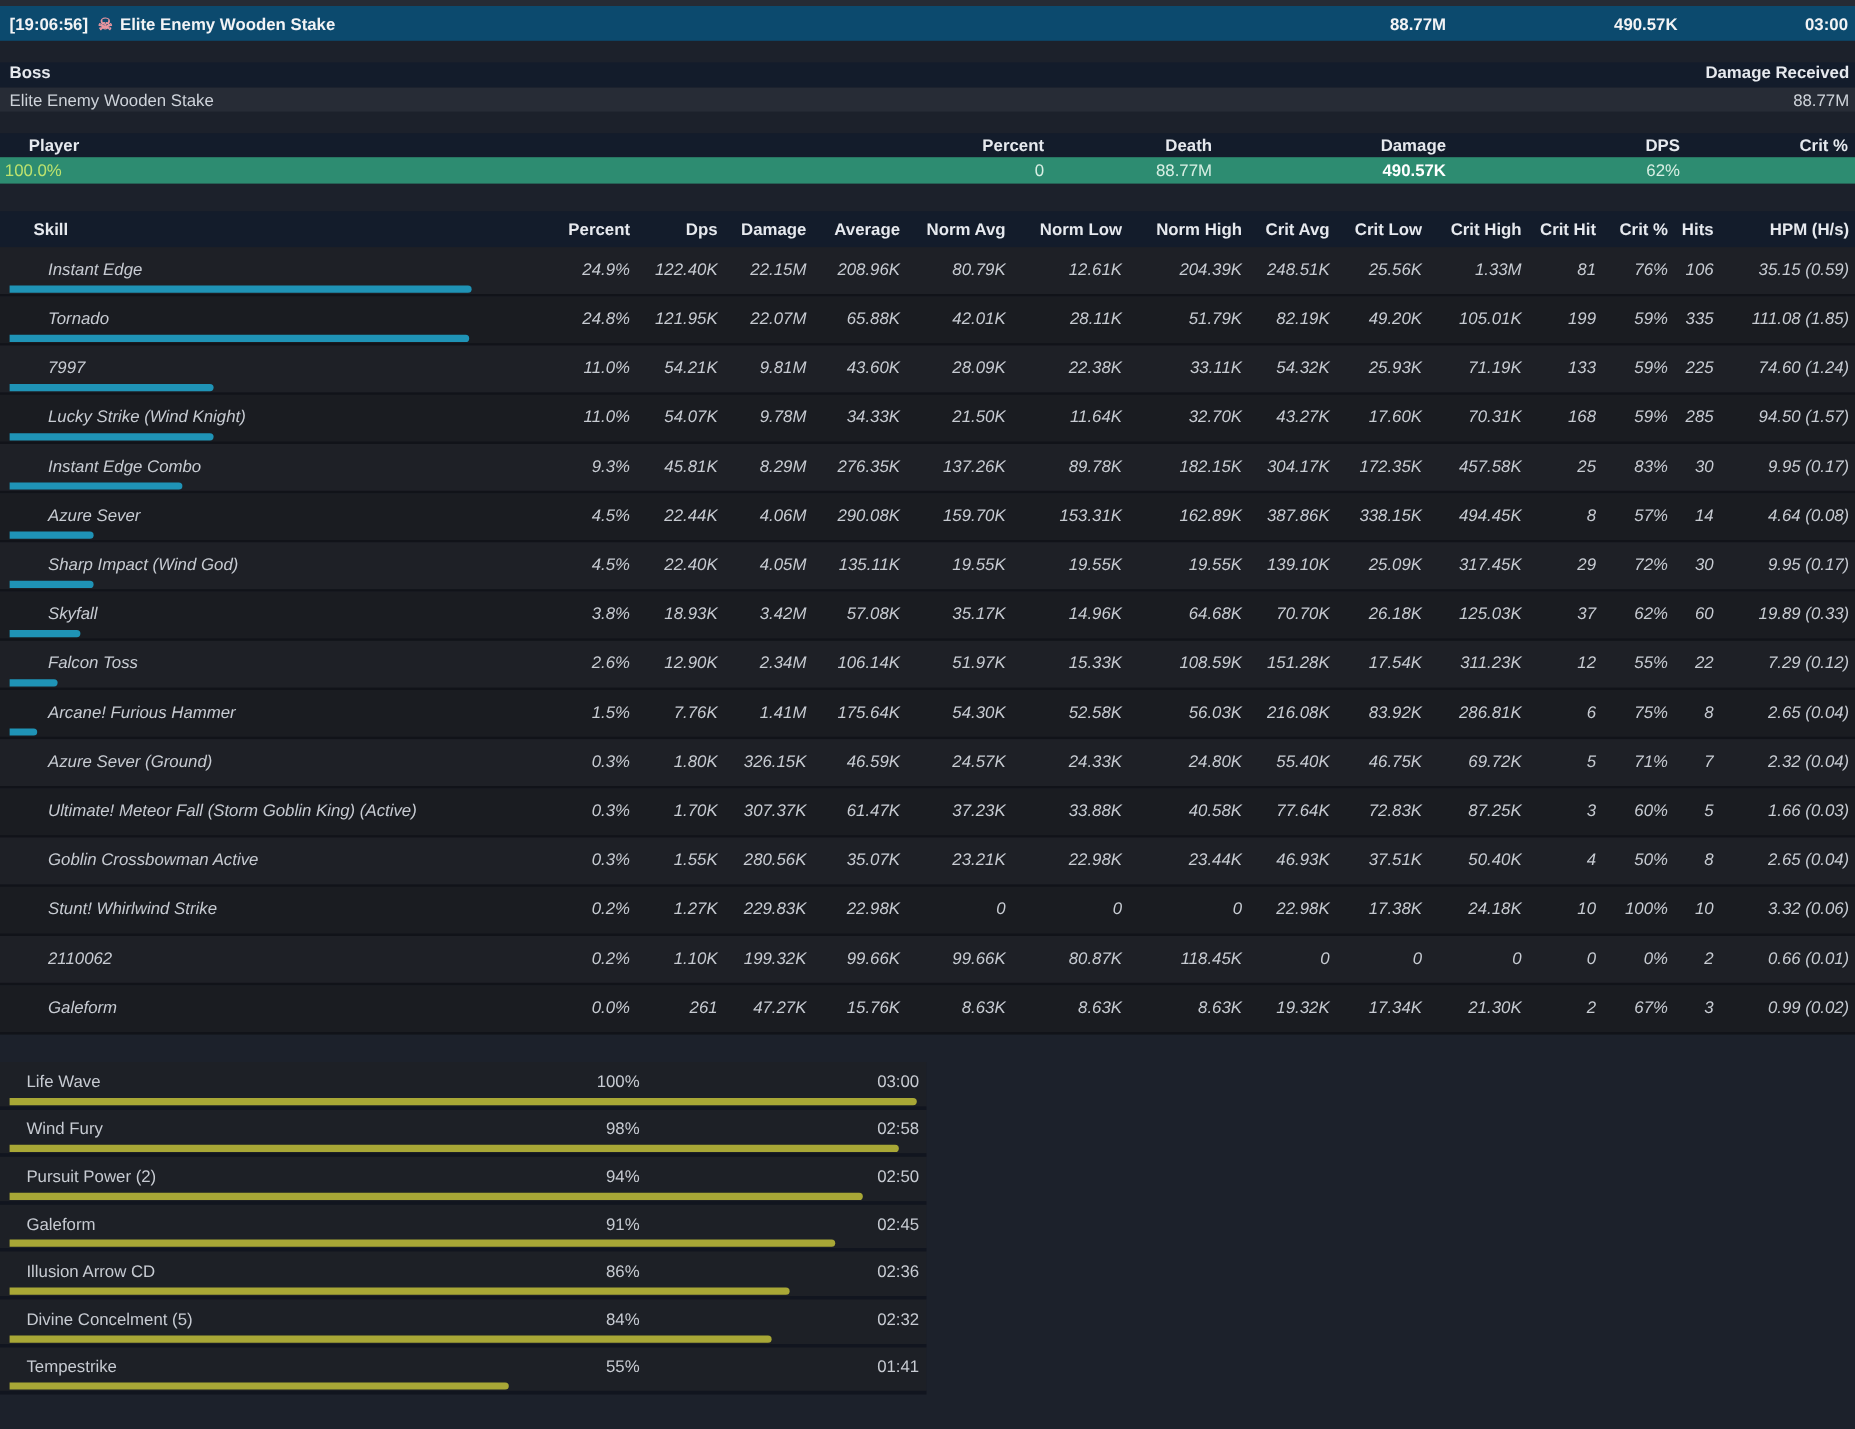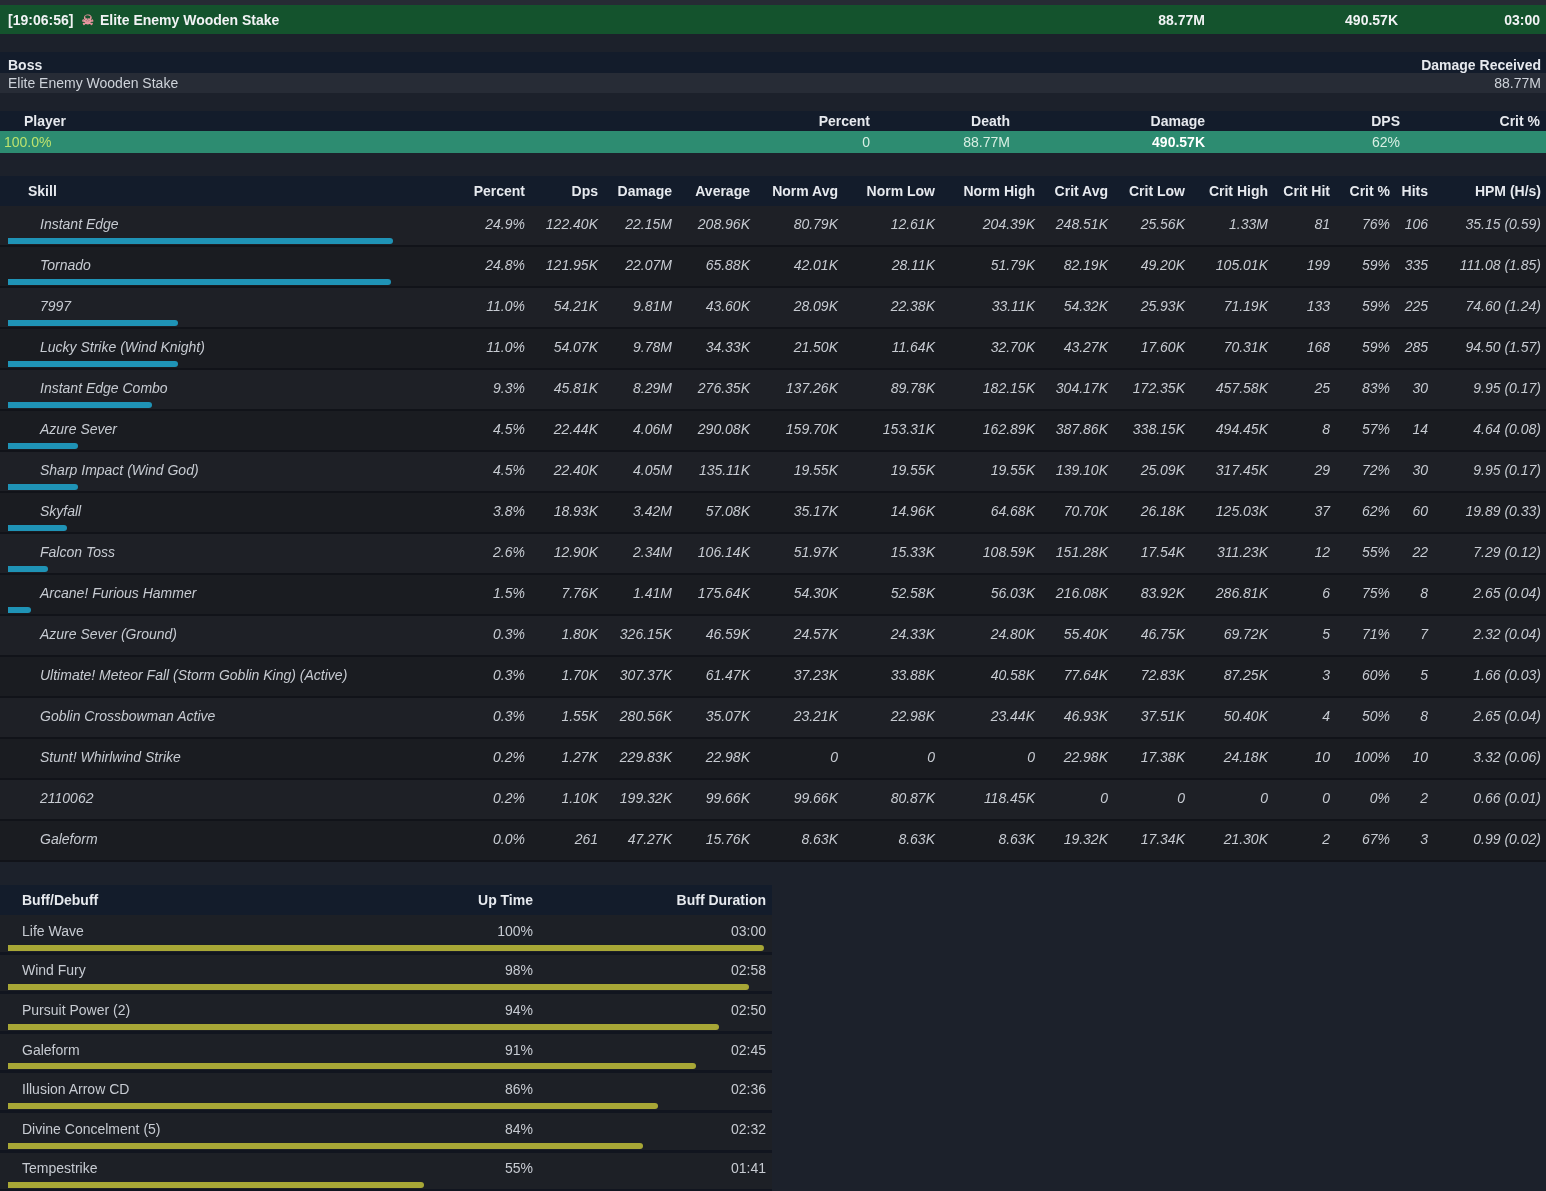--- a/index.html
+++ b/index.html
@@ -5,31 +5,31 @@
   * { box-sizing: border-box; margin: 0; padding: 0; }
   html,body { width: 1546px; height: 1191px; overflow: hidden; }
   body {
     background: #1c212b;
     font-family: "Liberation Sans", sans-serif;
     font-size: 14px;
     color: #c7cbd2;
   }
   .top-strip { height: 5px; background: #262b34; }
   .top-bar {
-    height: 29px; background: #14532d; display: flex; align-items: center;
+    height: 29px; background: #0c4a6e; display: flex; align-items: center;
     padding: 0 6px 0 8px; color: #f2f3f5; font-weight: bold;
   }
   .top-bar .boss-icon { color: #ea96a0; margin: 0 6px 0 8px; font-size: 14px; }
   .top-bar .tb-right1 { margin-left: auto; text-align: right; }
   .top-bar .tb-right2 { width: 193px; text-align: right; }
   .top-bar .tb-right3 { width: 142px; text-align: right; }
 
   .section-header {
     background: #131c2b; color: #e6e9ee; font-weight: bold;
-    display: flex; align-items: flex-end;
+    display: flex; align-items: flex-start;
   }
   .boss-header { height: 21px; margin-top: 18px; padding: 0 5px 0 8px; justify-content: space-between; }
   .boss-row {
     height: 20px; background: #272c36; color: #ced3da;
     display: flex; align-items: center; justify-content: space-between; padding: 0 5px 0 8px;
   }
 
   .player-grid {
     display: grid; grid-template-columns: 1fr 170px 140px 195px 195px 140px;
     align-items: center; padding-right: 6px;
@@ -430,25 +430,20 @@
     <div>21.30K</div>
     <div>2</div>
     <div>67%</div>
     <div>3</div>
     <div>0.99 (0.02)</div>
 
   </div>
 </div>
 
 <div class="buff-table">
-  <div class="section-header buff-header buff-grid">
-    <div>Buff/Debuff</div>
-    <div>Up Time</div>
-    <div>Buff Duration</div>
-  </div>
   <div id="buff-rows">
   <div class="brow buff-grid even">
     <div>Life Wave</div>
     <div>100%</div>
     <div>03:00</div>
     <div class="bar" style="background: rgb(168, 167, 54); width: calc(100% - 16px);"></div>
   </div>
 
   <div class="brow buff-grid odd">
     <div>Wind Fury</div>

